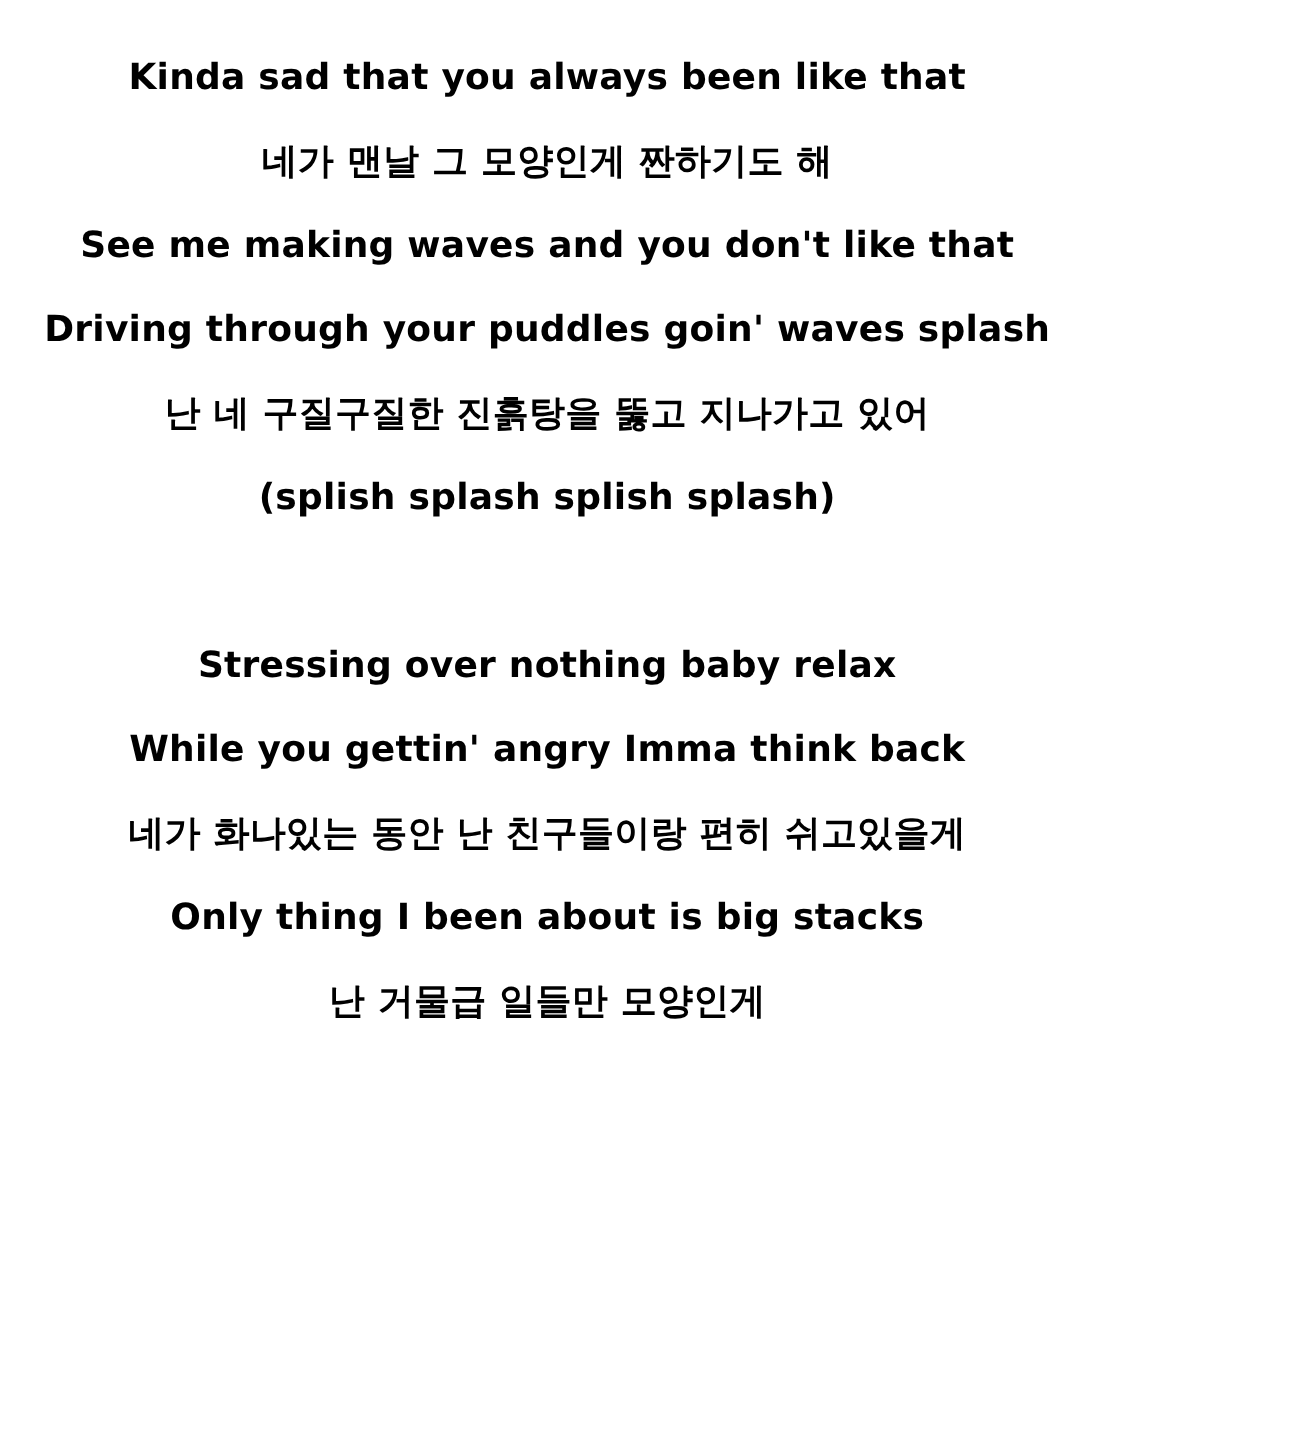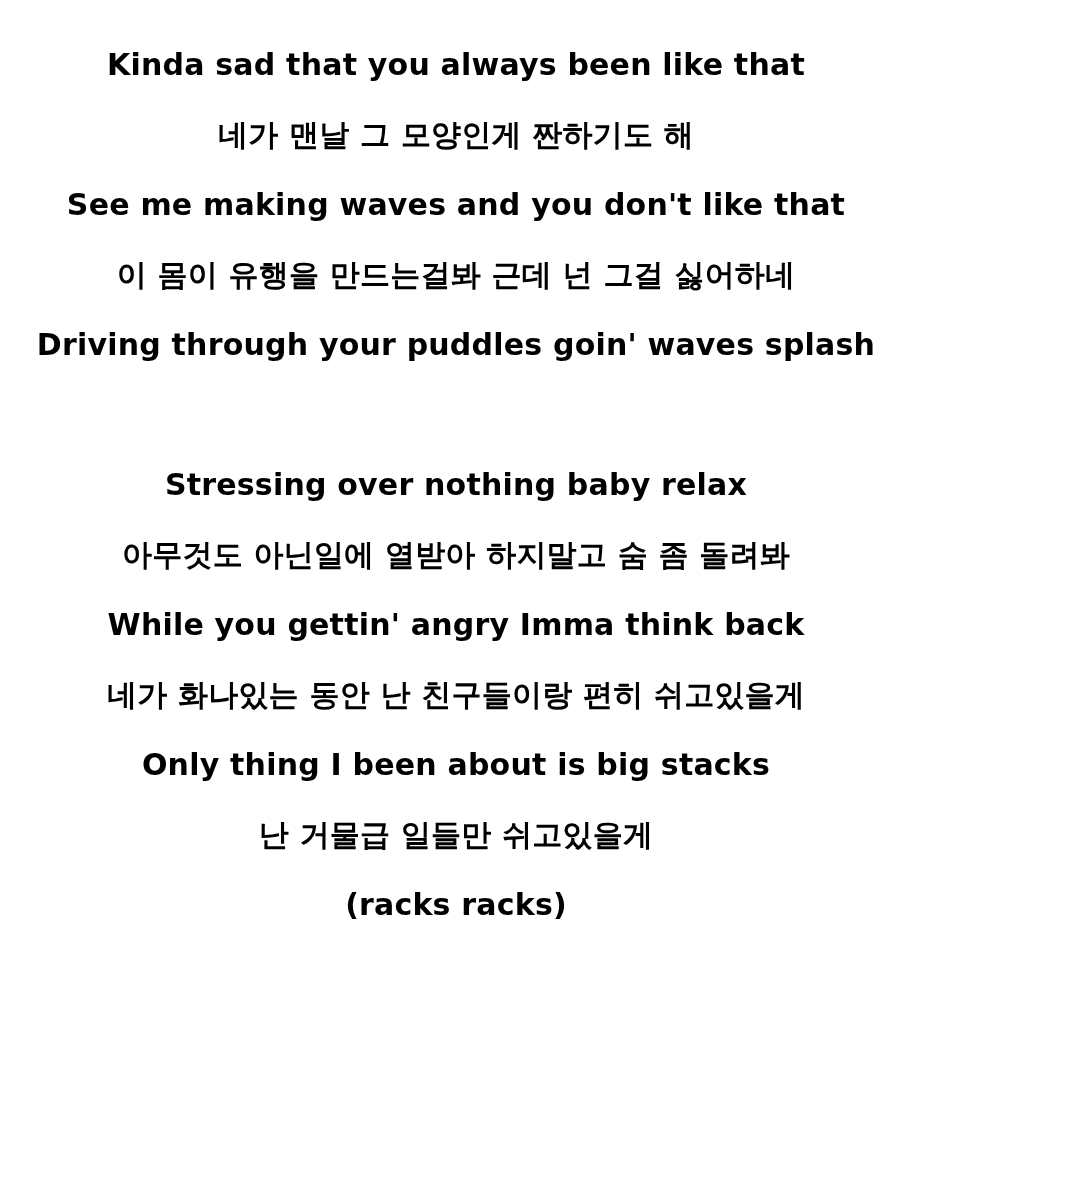--- a/index.html
+++ b/index.html
@@ -39,27 +39,26 @@
 </style>
 </head>
 <body>
 
 <div class="lyrics-page">
 
   <div class="verse">
     <p class="lyric-line">Kinda sad that you always been like that</p>
     <p class="lyric-line">네가 맨날 그 모양인게 짠하기도 해</p>
     <p class="lyric-line">See me making waves and you don't like that</p>
-    <p class="lyric-line">이 몸이 유행을 만드는걸봐 근데 넌 그걸 싫어하네</p>
     <p class="lyric-line">Driving through your puddles goin' waves splash</p>
+    <p class="lyric-line">난 네 구질구질한 진흙탕을 뚫고 지나가고 있어</p>
+    <p class="lyric-line">(splish splash splish splash)</p>
   </div>
 
   <div class="verse">
     <p class="lyric-line">Stressing over nothing baby relax</p>
-    <p class="lyric-line">아무것도 아닌일에 열받아 하지말고 숨 좀 돌려봐</p>
     <p class="lyric-line">While you gettin' angry Imma think back</p>
     <p class="lyric-line">네가 화나있는 동안 난 친구들이랑 편히 쉬고있을게</p>
     <p class="lyric-line">Only thing I been about is big stacks</p>
-    <p class="lyric-line">난 거물급 일들만 쉬고있을게</p>
-    <p class="lyric-line">(racks racks)</p>
+    <p class="lyric-line">난 거물급 일들만 모양인게</p>
   </div>
 
 </div>
 
 </body></html>

